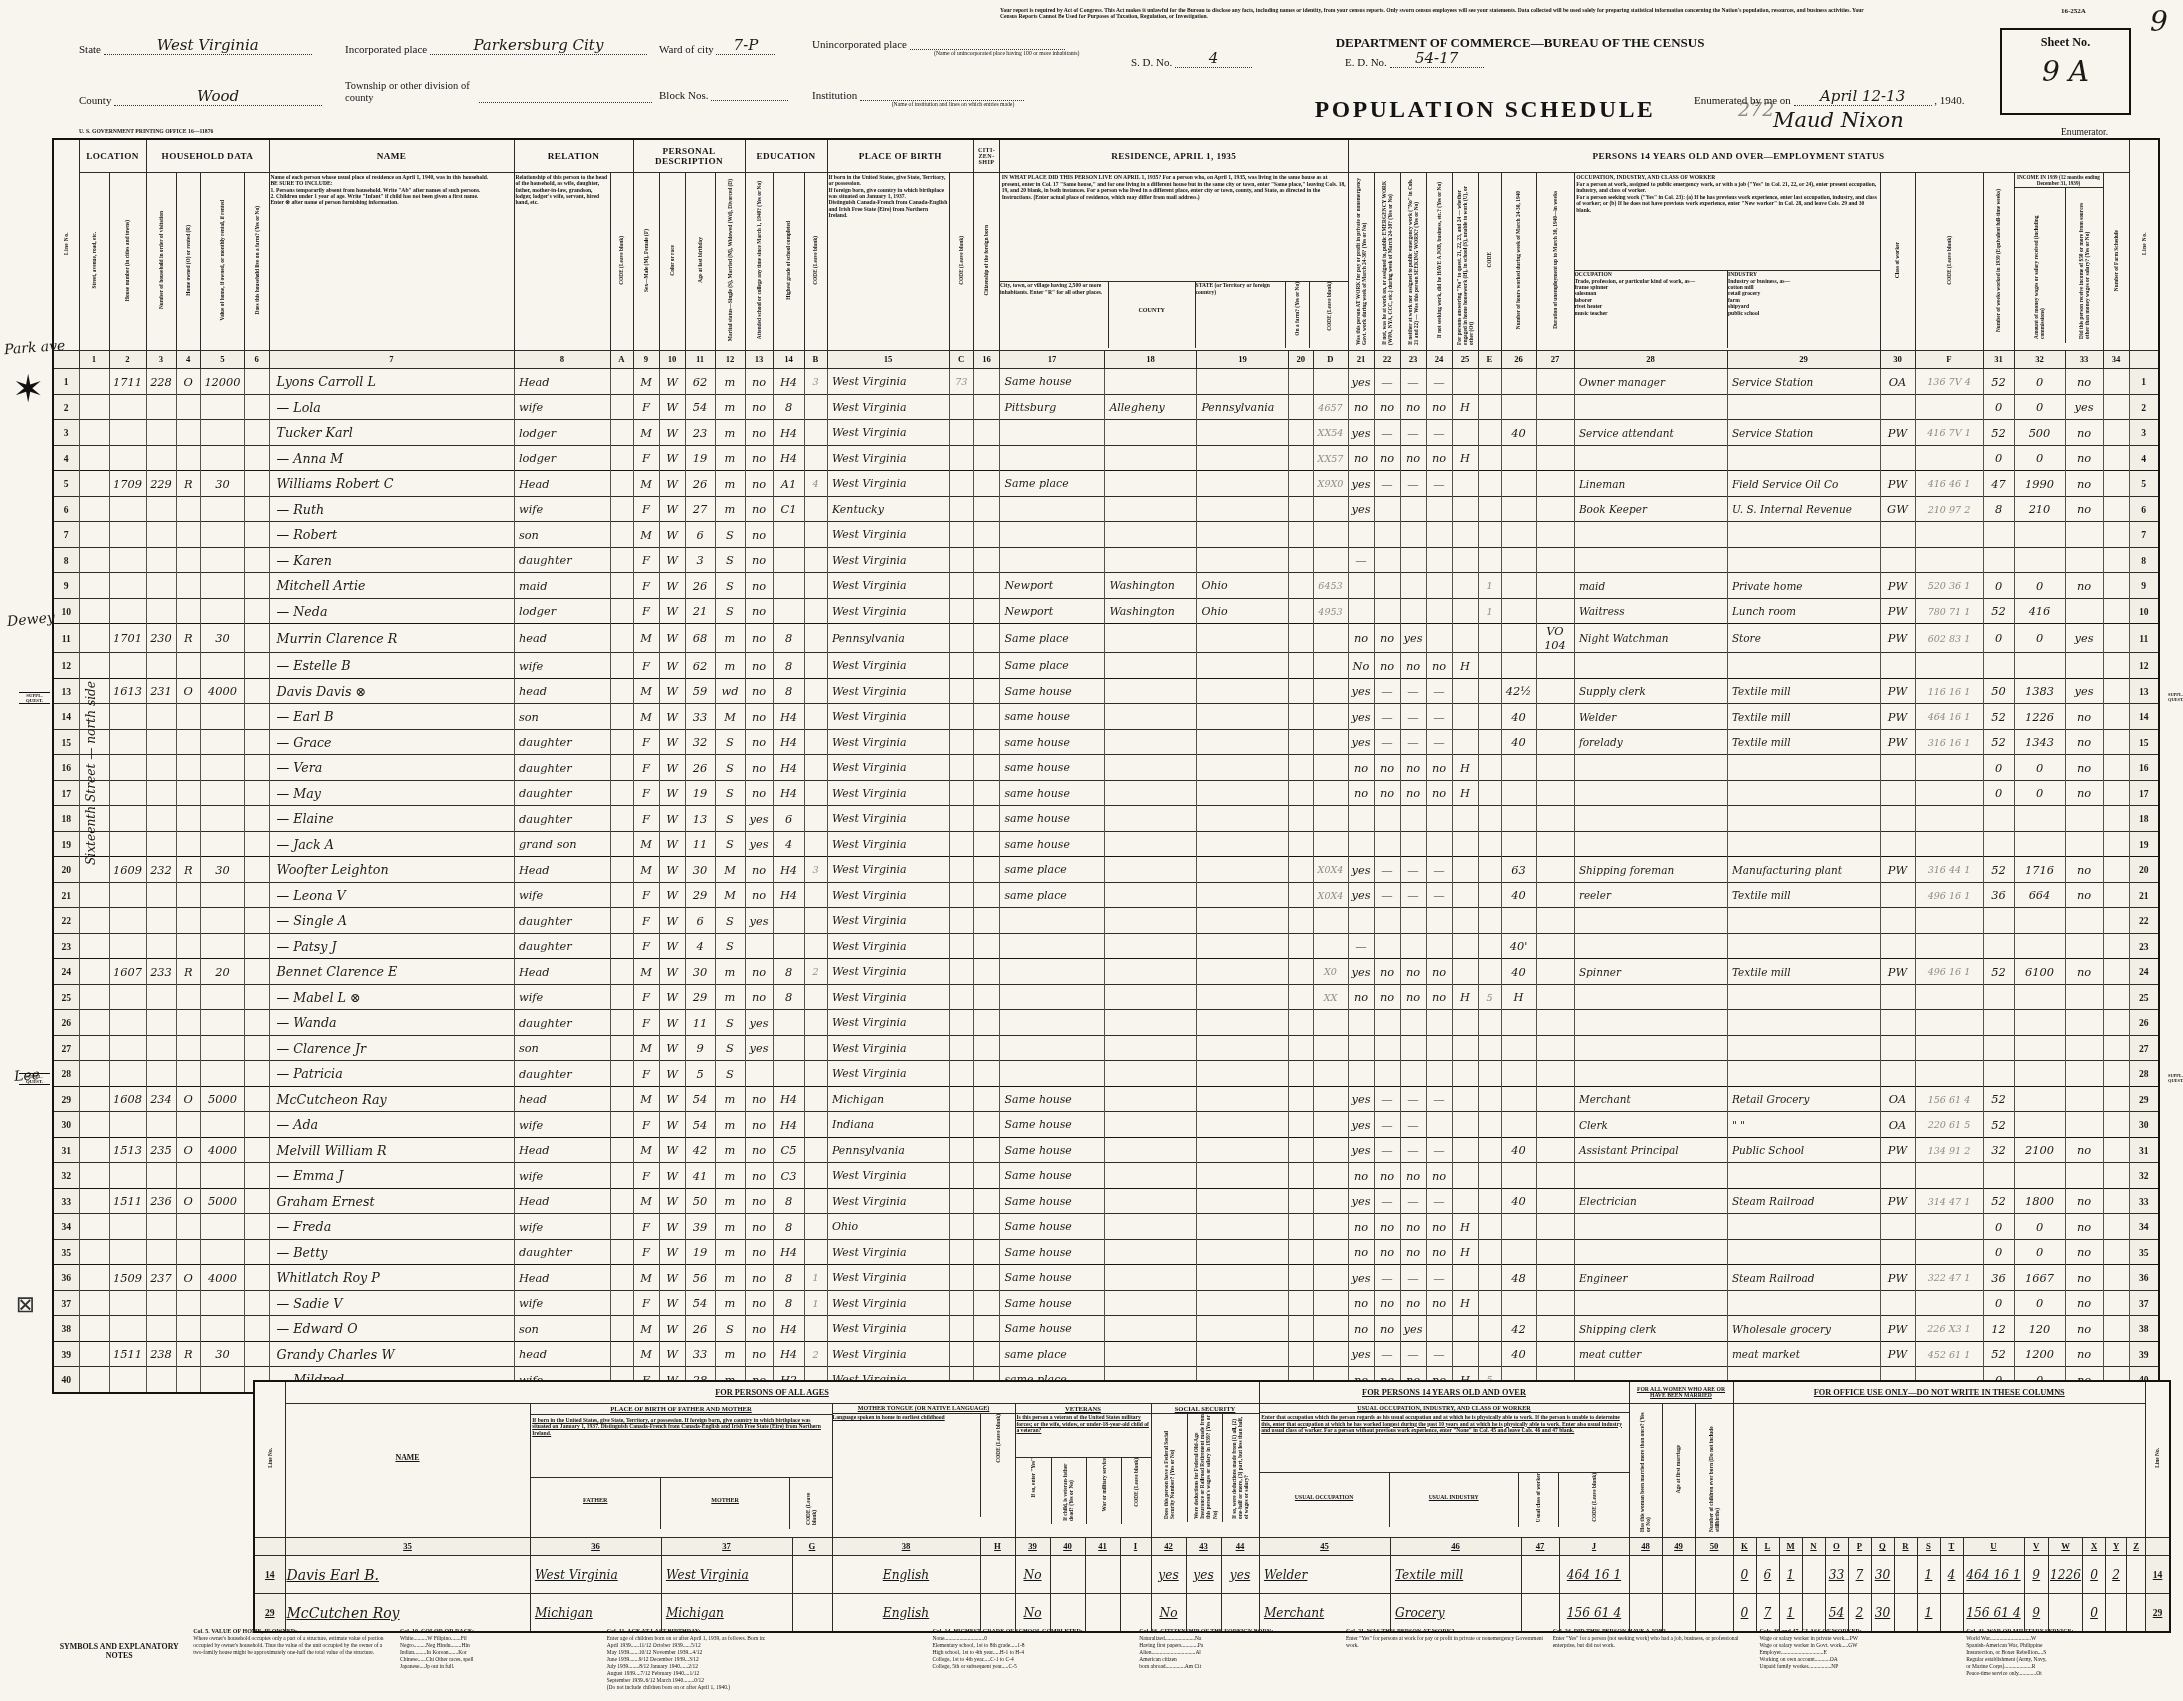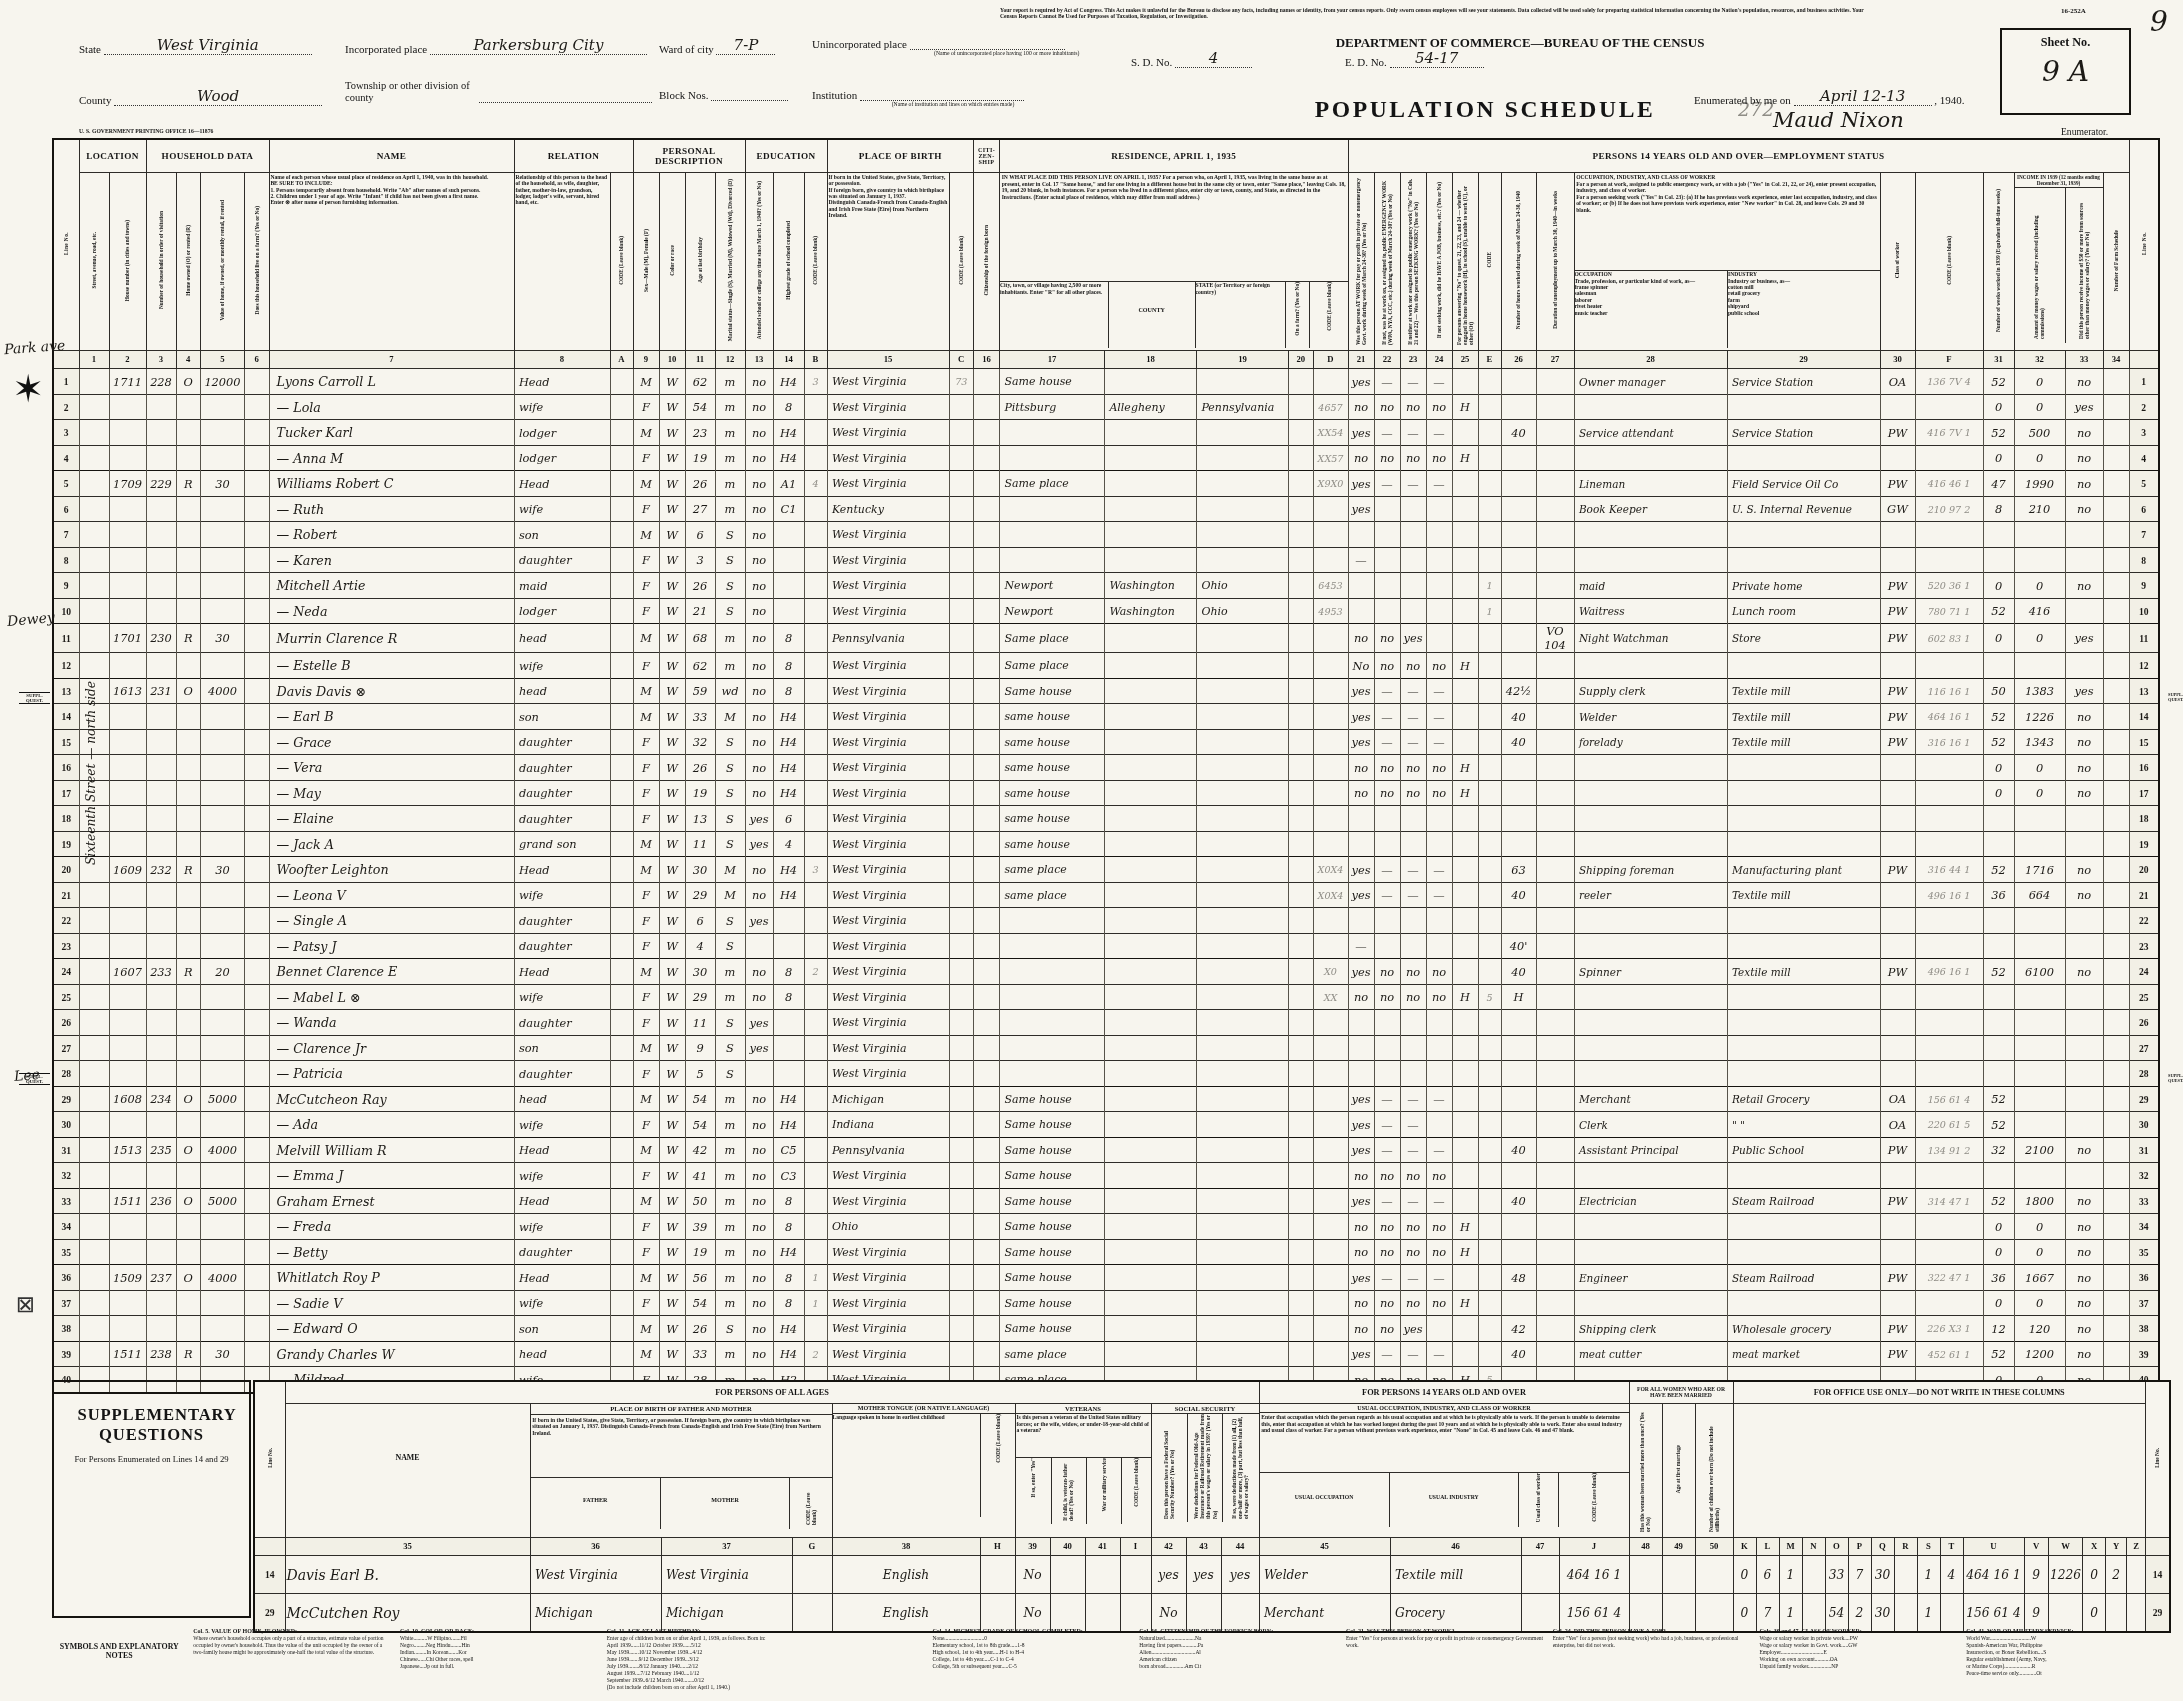--- a/index.html
+++ b/index.html
@@ -2094,27 +2094,23 @@
   <div class="abs" style="left:12.2px;top:367px;font-size:38px;color:#111;">✶</div>
   <div class="abs hw" style="left:7px;top:611px;font-size:14px;transform:rotate(-5deg);">Dewey</div>
   <div class="abs hw" style="left:14px;top:1067px;font-size:14px;transform:rotate(-5deg);">Lee</div>
   <div class="abs" style="left:19px;top:692px;width:31px;font-size:4.8px;font-weight:bold;text-align:center;border-top:1.7px solid #111;border-bottom:1.7px solid #111;">SUPPL. QUEST.</div>
   <div class="abs" style="left:19px;top:1073px;width:31px;font-size:4.8px;font-weight:bold;text-align:center;border-top:1.7px solid #111;border-bottom:1.7px solid #111;">SUPPL. QUEST.</div>
   <div class="abs" style="left:2168px;top:692px;width:15px;font-size:4.4px;font-weight:bold;text-align:center;">SUPPL. QUEST.</div>
   <div class="abs" style="left:2168px;top:1073px;width:15px;font-size:4.4px;font-weight:bold;text-align:center;">SUPPL. QUEST.</div>
   <div class="abs" style="left:15.7px;top:1291px;font-size:23px;color:#333;">⊠</div>
   <div class="abs hw" style="left:84px;top:376px;height:489px;writing-mode:vertical-rl;transform:rotate(180deg);font-size:12.2px;">Sixteenth Street — north side</div>
 
-  <div class="abs title-box" style="left:52px;top:1380px;width:199px;height:238px;">
-    <div style="font-size:16.6px;font-weight:bold;letter-spacing:0.9px;width:148px;margin:0 auto;">SUPPLEMENTARY QUESTIONS</div>
-    <div style="font-size:8.7px;margin-top:8.7px;">For Persons Enumerated on Lines 14 and 29</div>
-  </div>
 
   <div class="abs" style="left:253px;top:1380px;">
-    <table style="border:2.6px solid #15130f;">
+    <table style="border:2.6px solid #15130f;text-decoration:underline;">
       <colgroup>
         <col style="width:31px">
           <col style="width:245px">
           <col style="width:131px">
           <col style="width:131px">
         <col style="width:40px">
           <col style="width:148px">
           <col style="width:35px">
           <col style="width:35px">
         <col style="width:35px">

